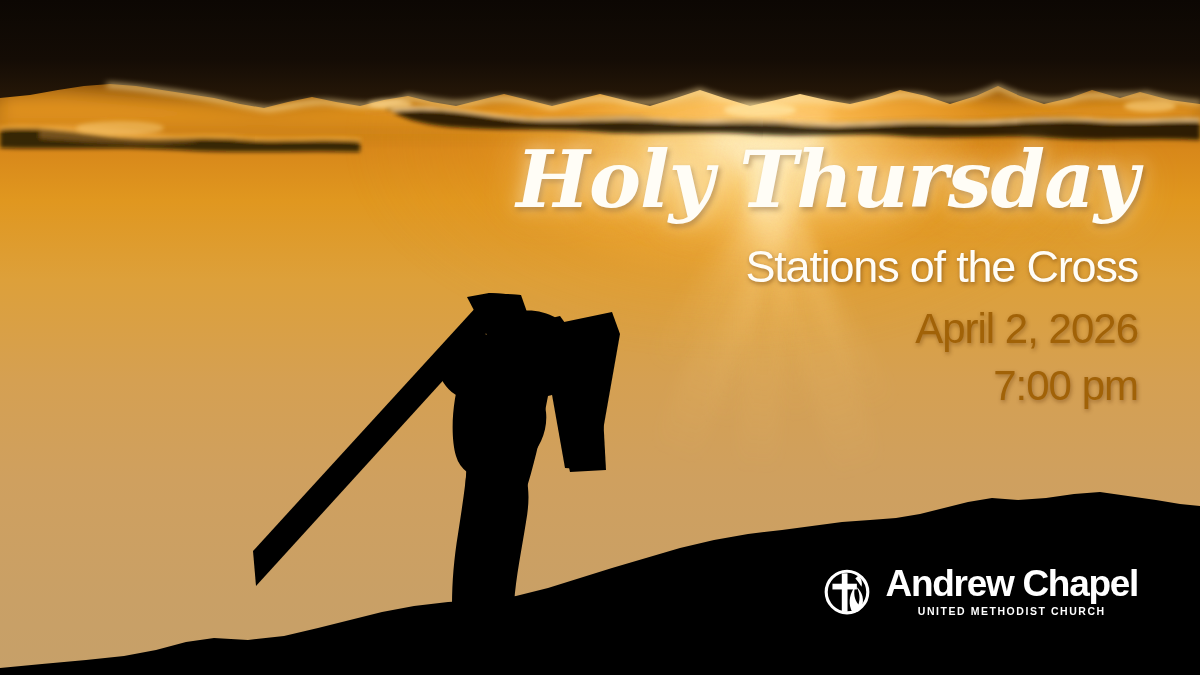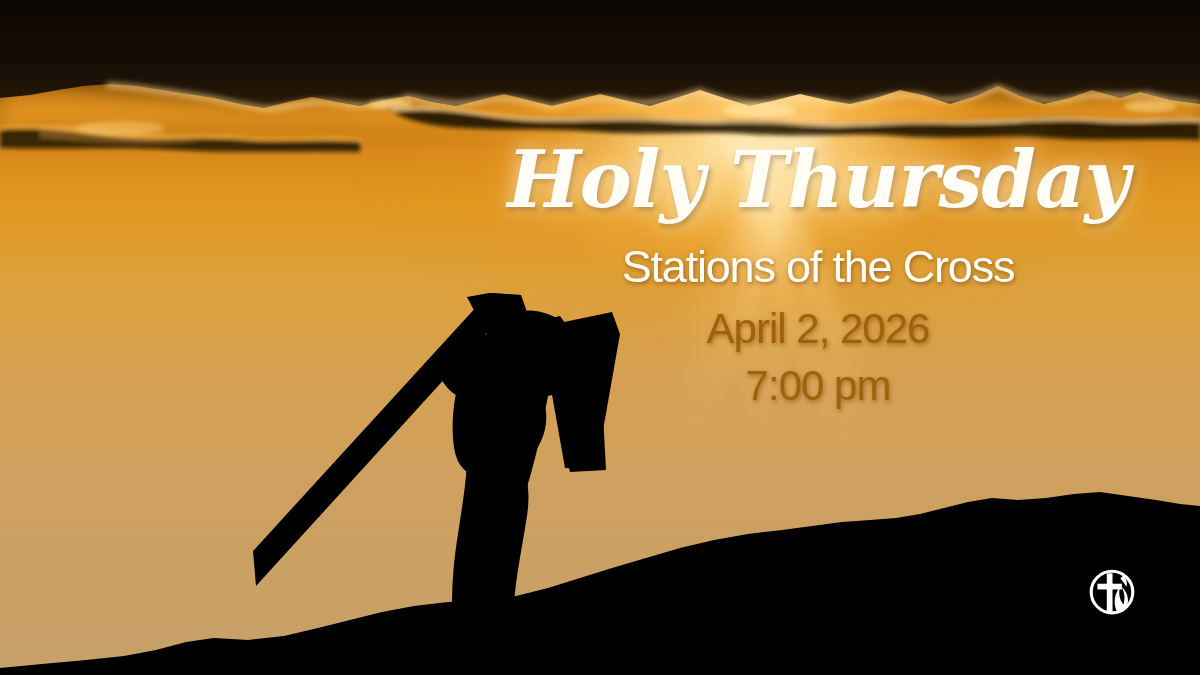--- a/index.html
+++ b/index.html
@@ -77,21 +77,21 @@
 
   
   .cloudband { position: absolute; left: 0; top: 0; width: 1200px; height: 230px; }
 
   
   .text-block {
     position: absolute;
     right: 62px;
     top: 140px;
     width: 640px;
-    text-align: center;
+    text-align: right;
   }
   .title {
     font-family: "DejaVu Serif", serif;
     font-style: italic;
     font-weight: bold;
     font-size: 78px;
     line-height: 1.02;
     color: #fffdf6;
     letter-spacing: -1px;
     margin: 0;
@@ -340,15 +340,19 @@
       <circle cx="50" cy="52" r="40" fill="none" stroke="#ffffff" stroke-width="6"></circle>
 
       <rect x="40" y="16" width="11" height="74" fill="#ffffff"></rect>
 
       <rect x="22" y="36" width="47" height="11" fill="#ffffff"></rect>
 
       <path fill="#ffffff" d="M58,86 C52,70 56,54 66,40 C62,54 64,66 72,76 C76,64 74,52 68,42
                C80,52 84,68 78,82 C72,92 62,94 58,86 Z"></path>
       <path fill="#ffffff" d="M72,20 C78,26 80,34 78,42 C74,36 70,30 66,26 Z"></path>
     </svg>
+    <div class="logo-words">
+      <div class="logo-name">Andrew Chapel</div>
+      <div class="logo-sub">UNITED METHODIST CHURCH</div>
+    </div>
   </div>
 
 </div>
 
 </body></html>

